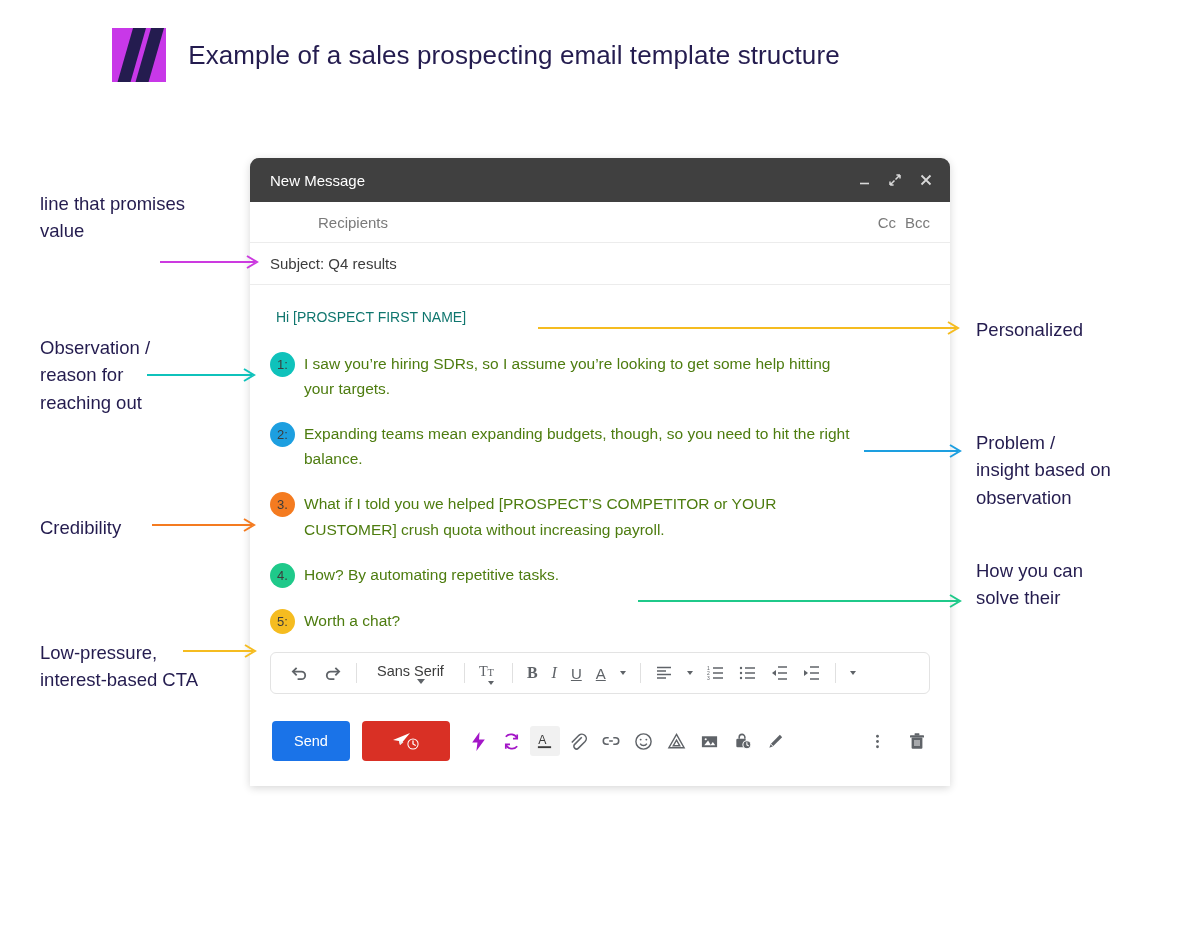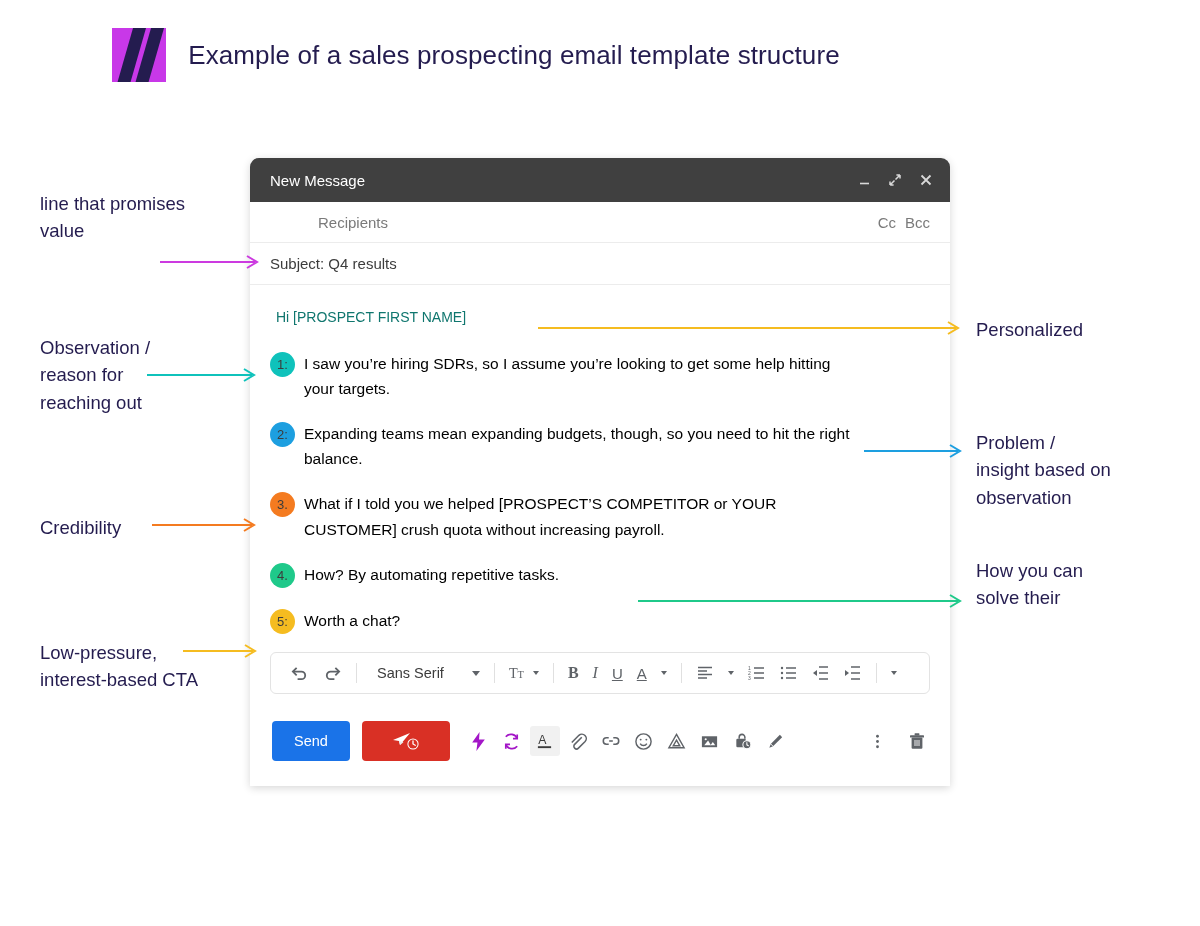--- a/index.html
+++ b/index.html
@@ -130,21 +130,21 @@
     align-items: center;
     justify-content: center;
     font-size: 13px;
     color: #3c3c3c;
     margin-right: 9px;
     margin-top: 1px;
   }
   .bullet-text {
     font-size: 15.5px;
     line-height: 1.62;
-    color: #000000;
+    color: #4d7c0f;
     max-width: 560px;
   }
   .signature {
     font-size: 15.5px;
     color: #b91c1c;
     margin: 18px 0 0 6px;
   }
 
   
   .format-toolbar {
@@ -157,25 +157,27 @@
     border-radius: 6px;
     display: flex;
     align-items: center;
     padding: 0 12px;
     background: #fff;
     gap: 0px;
   }
   .tb-item {
     display: inline-flex;
     align-items: center;
+    justify-content: center;
     height: 28px;
     color: #5f6368;
     font-size: 15px;
     padding: 0 7px;
     cursor: default;
+    flex-direction: column;
   }
   .tb-sep {
     width: 1px;
     height: 20px;
     background: #e0e0e0;
     margin: 0 7px;
   }
   .font-name { font-size: 14.5px; color: #3c3c3c; padding: 0 6px; }
   .caret {
     width: 0; height: 0;

